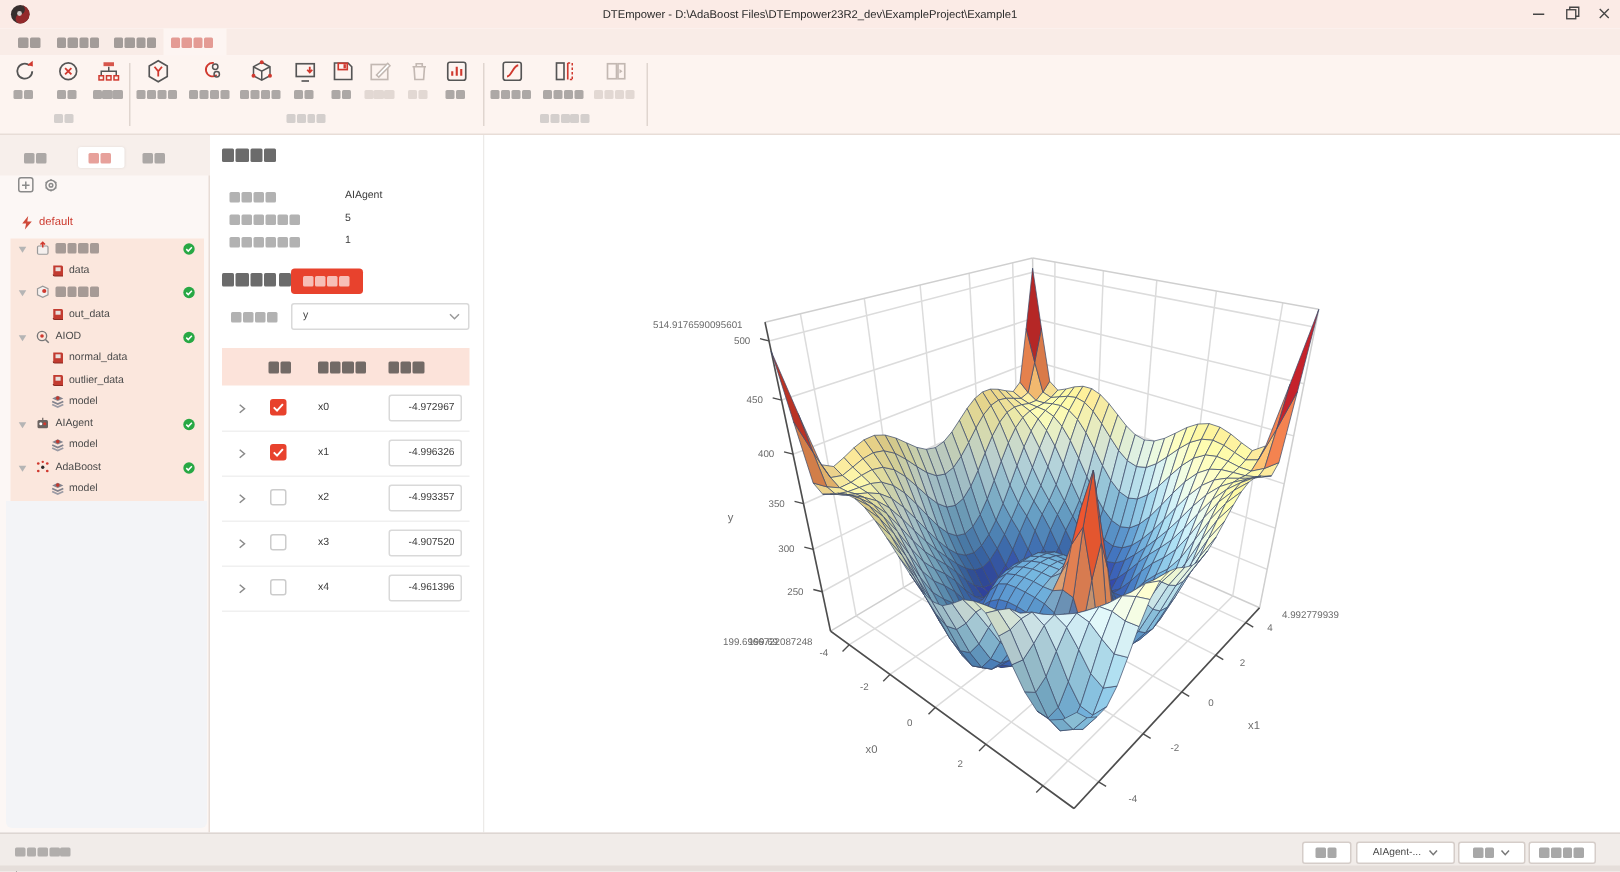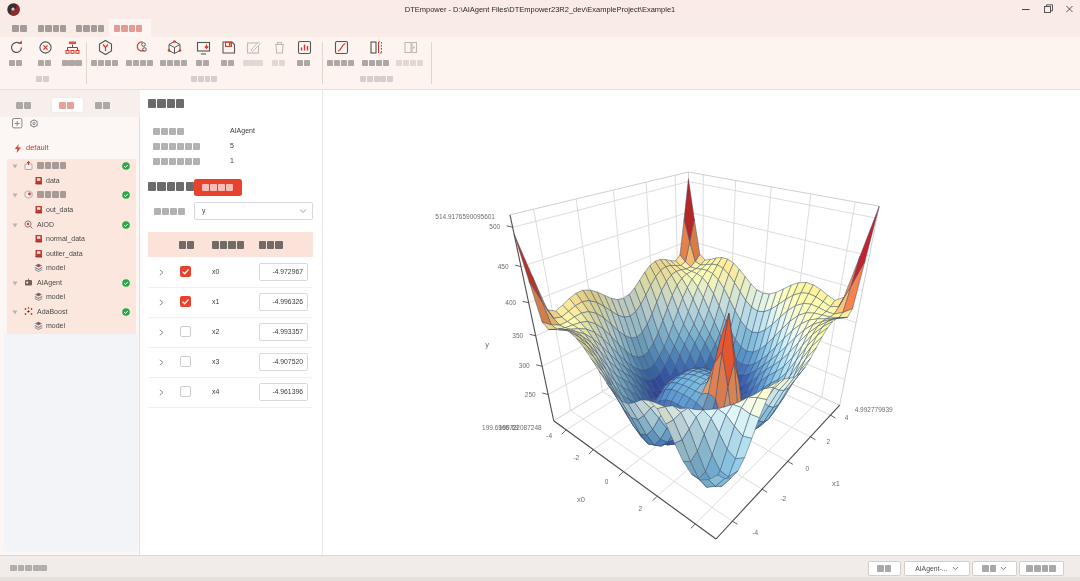--- a/index.html
+++ b/index.html
@@ -7,21 +7,21 @@
 .zb i.z{opacity:.66}
 .zw{display:flex;align-items:center;height:100%}
 svg{position:absolute;overflow:visible}
 </style></head><body>
 <div class="" style="left:0px;top:0px;width:1080px;height:19px;background:#fbebe6;"></div>
 <svg style="left:7px;top:3px" width="13" height="13">
     <circle cx="6.5" cy="6.5" r="6.2" fill="#372f2e"></circle>
     <path d="M6.5 0.3 A6.2 6.2 0 0 1 12.7 6.5 A6.2 6.2 0 0 1 6.5 12.7 A3.1 3.1 0 0 1 6.5 6.5 A3.1 3.1 0 0 0 6.5 0.3 Z" fill="#93292b"></path>
     <circle cx="6" cy="6" r="1.6" fill="#cfc9c7"></circle>
   </svg>
-<div class="" style="left:0px;top:5px;width:1080px;height:9px;text-align:center;font-size:7.5px;color:#2a2a2a;line-height:9px;position:absolute;">DTEmpower - D:\AIAgent Files\DTEmpower23R2_dev\ExampleProject\Example1</div>
+<div class="" style="left:0px;top:5px;width:1080px;height:9px;text-align:center;font-size:7.5px;color:#2a2a2a;line-height:9px;position:absolute;">DTEmpower - D:\AdaBoost Files\DTEmpower23R2_dev\ExampleProject\Example1</div>
 <svg style="left:1018px;top:4px" width="58" height="11">
 <line x1="4" y1="5.5" x2="11.5" y2="5.5" stroke="#454545" stroke-width="1"></line>
 <rect x="26.5" y="2.5" width="6" height="6" fill="none" stroke="#454545" stroke-width="0.9"></rect>
 <path d="M28.5 2.5 V0.8 H34.5 V6.8 H32.5" fill="none" stroke="#454545" stroke-width="0.9"></path>
 <path d="M48.5 2 L54.5 8 M54.5 2 L48.5 8" stroke="#454545" stroke-width="0.9"></path>
 </svg>
 <div class="" style="left:0px;top:19px;width:1080px;height:18px;background:#f9ece7;"></div>
 <div class="" style="left:12px;top:24px;width:16px;height:9px;">
     <span class="zw">
       <i class="z" style="width:7px;height:7px;margin-right:1.0px;color:#454545;"></i>

